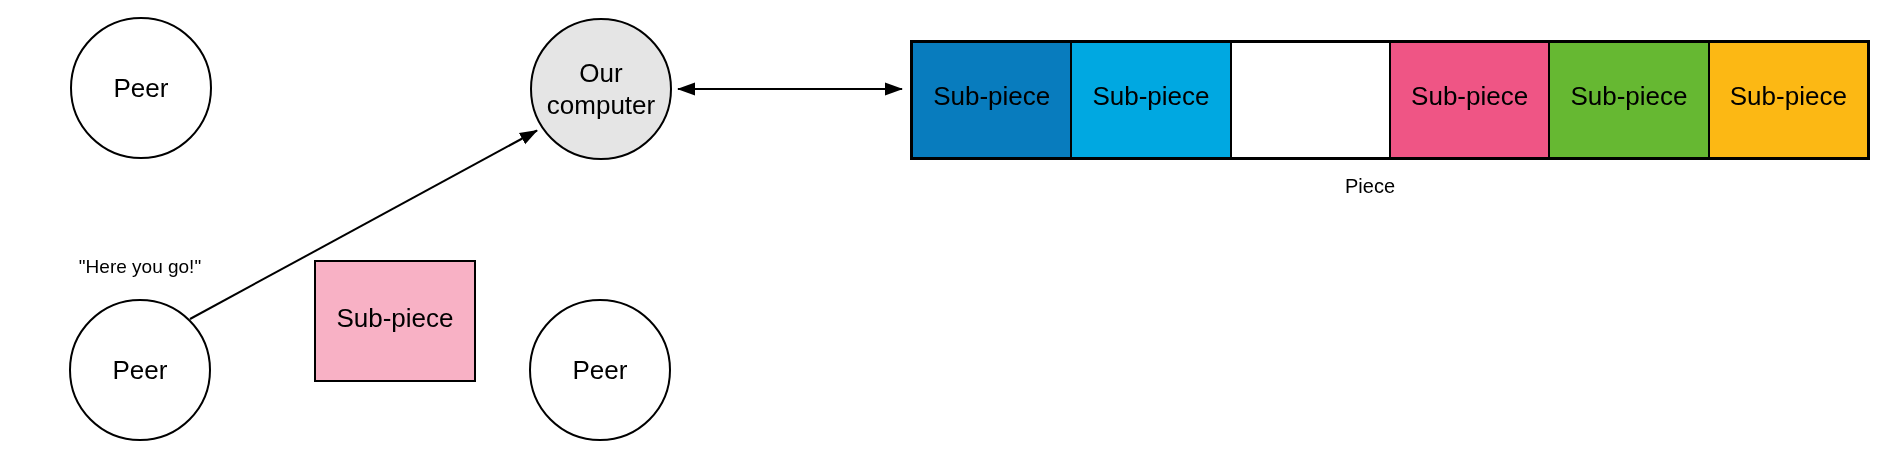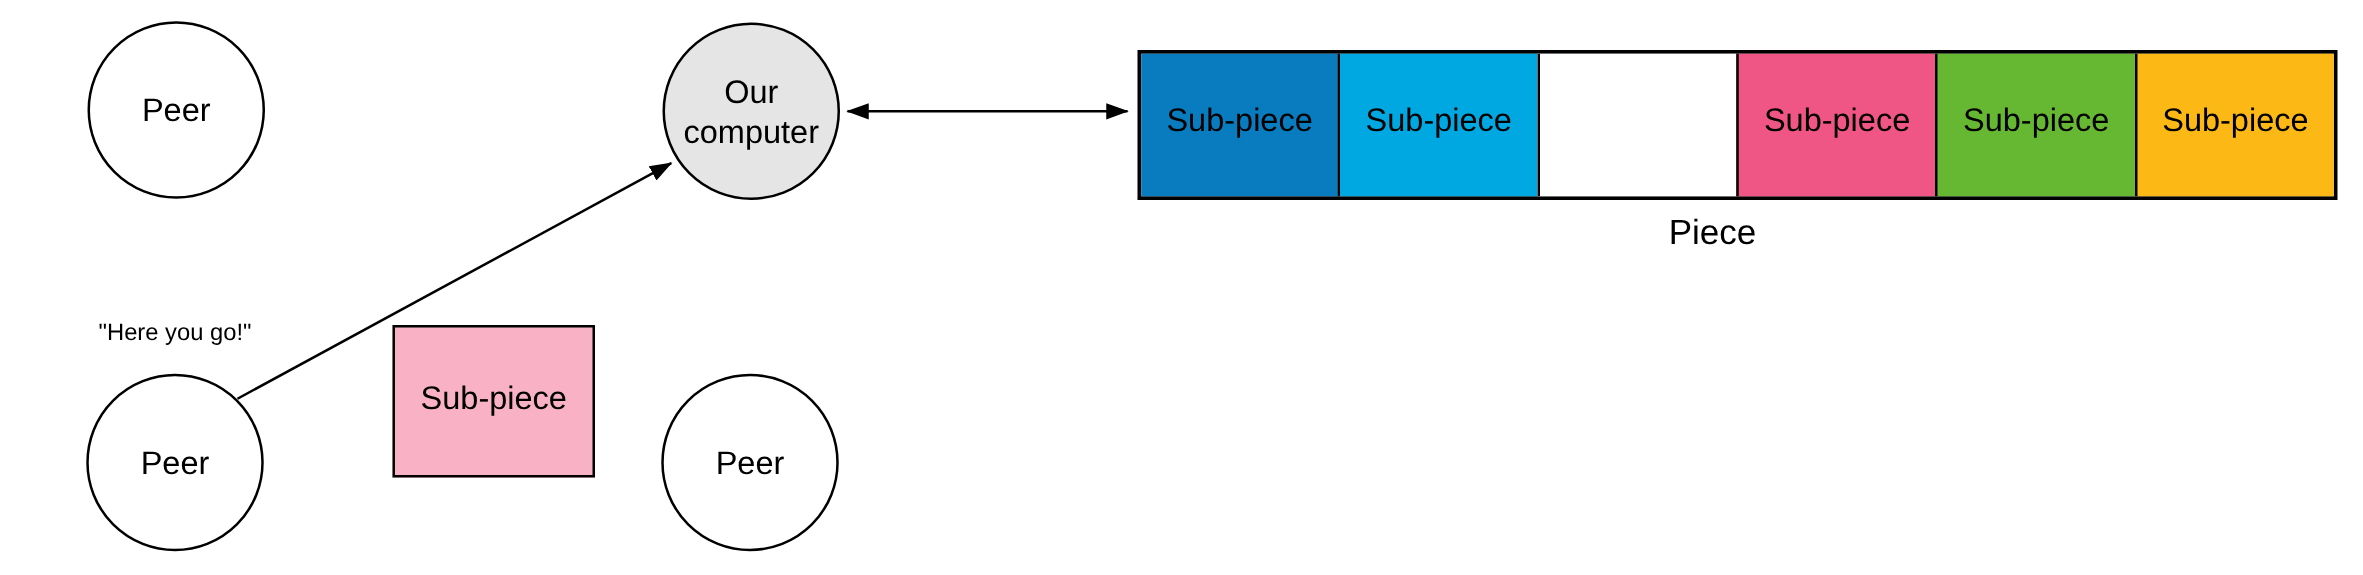--- a/index.html
+++ b/index.html
@@ -47,21 +47,21 @@
     display:flex;align-items:center;justify-content:center;
     border-left:2px solid #000;
     box-sizing:border-box;
     padding-bottom:8px;
     font-size:26px;
     white-space:nowrap;
   }
   .segment:first-child{border-left:none;}
   .piece-label{
     position:absolute;left:1290px;top:171px;width:160px;
-    text-align:center;font-size:28px;line-height:30px;
+    text-align:center;font-size:20px;line-height:30px;
   }
   .arrows{position:absolute;left:0;top:0;pointer-events:none;}
 </style>
 </head>
 <body>
 
 <div class="canvas">
 
   <div class="circle peer-top-left">
     <span>Peer</span>

